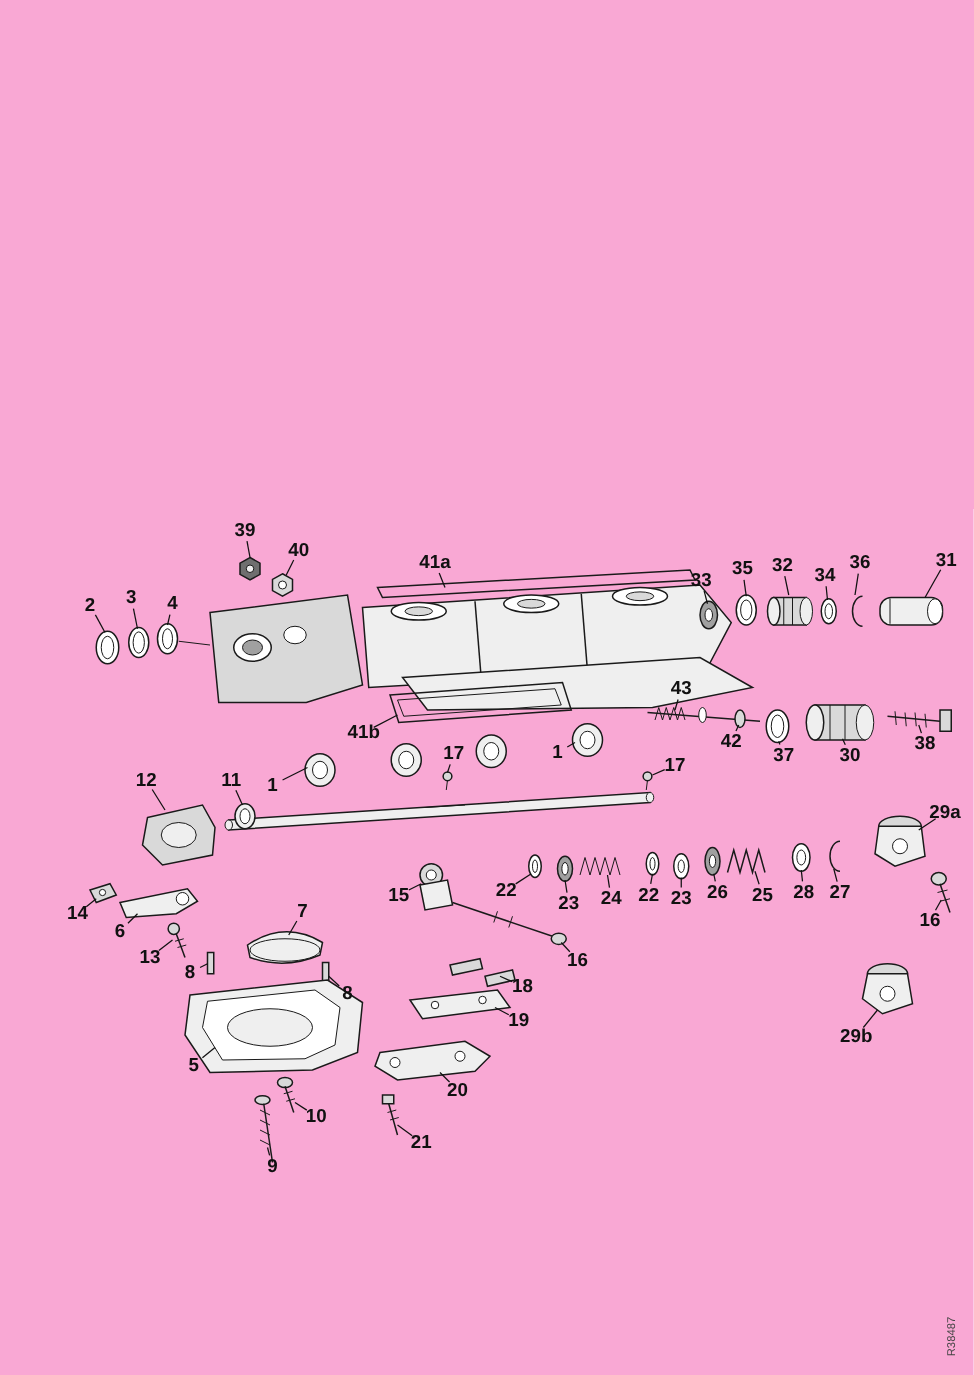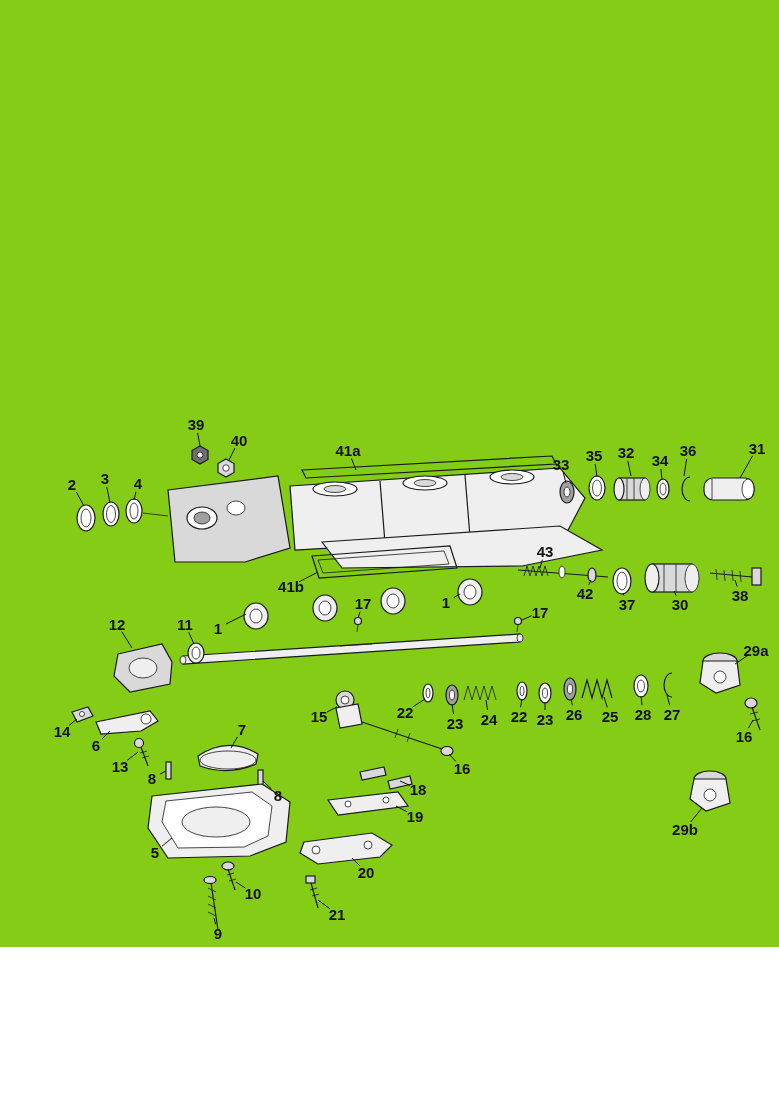--- a/index.html
+++ b/index.html
@@ -3,22 +3,22 @@
 <meta charset="utf-8">
 <style>
   html, body {
     margin: 0;
     padding: 0;
     background: #ffffff;
   }
   .page {
     position: relative;
     width: 779px;
-    height: 947px;
-    background: #84cc16;
+    height: 1100px;
+    background: #f9a8d4;
     overflow: hidden;
     font-family: "Liberation Sans", sans-serif;
   }
   svg { position: absolute; left: 0; top: 0; }
 
   .ln { stroke: #1a1a1a; fill: none; stroke-width: 1.2; }
   .f0 { fill: #ffffff; stroke: #1a1a1a; stroke-width: 1.2; }
   .f1 { fill: #efefef; stroke: #1a1a1a; stroke-width: 1.2; }
   .f2 { fill: #d9d9d9; stroke: #1a1a1a; stroke-width: 1.2; }
   .f3 { fill: #a0a0a0; stroke: #1a1a1a; stroke-width: 1.2; }

